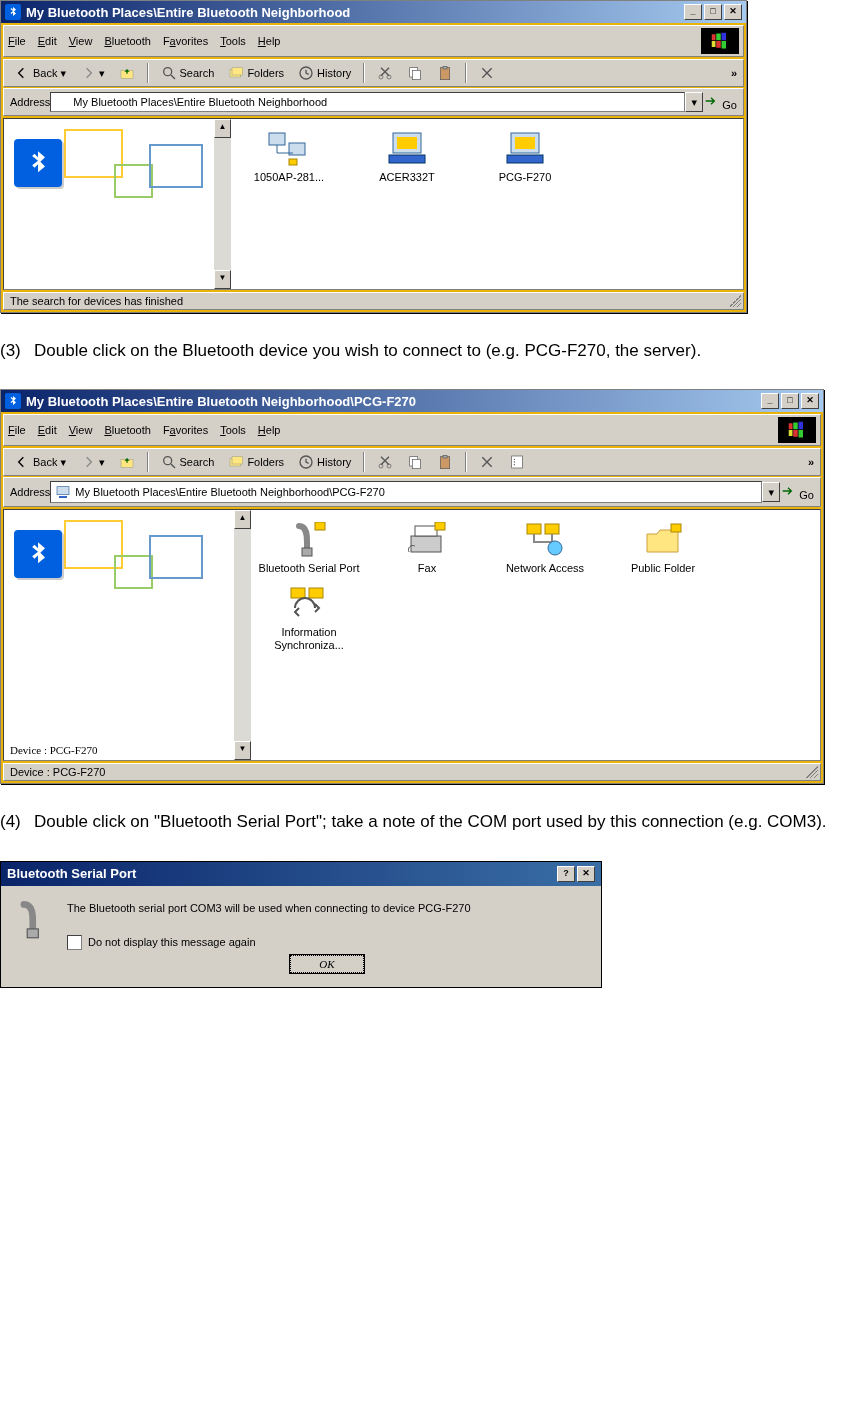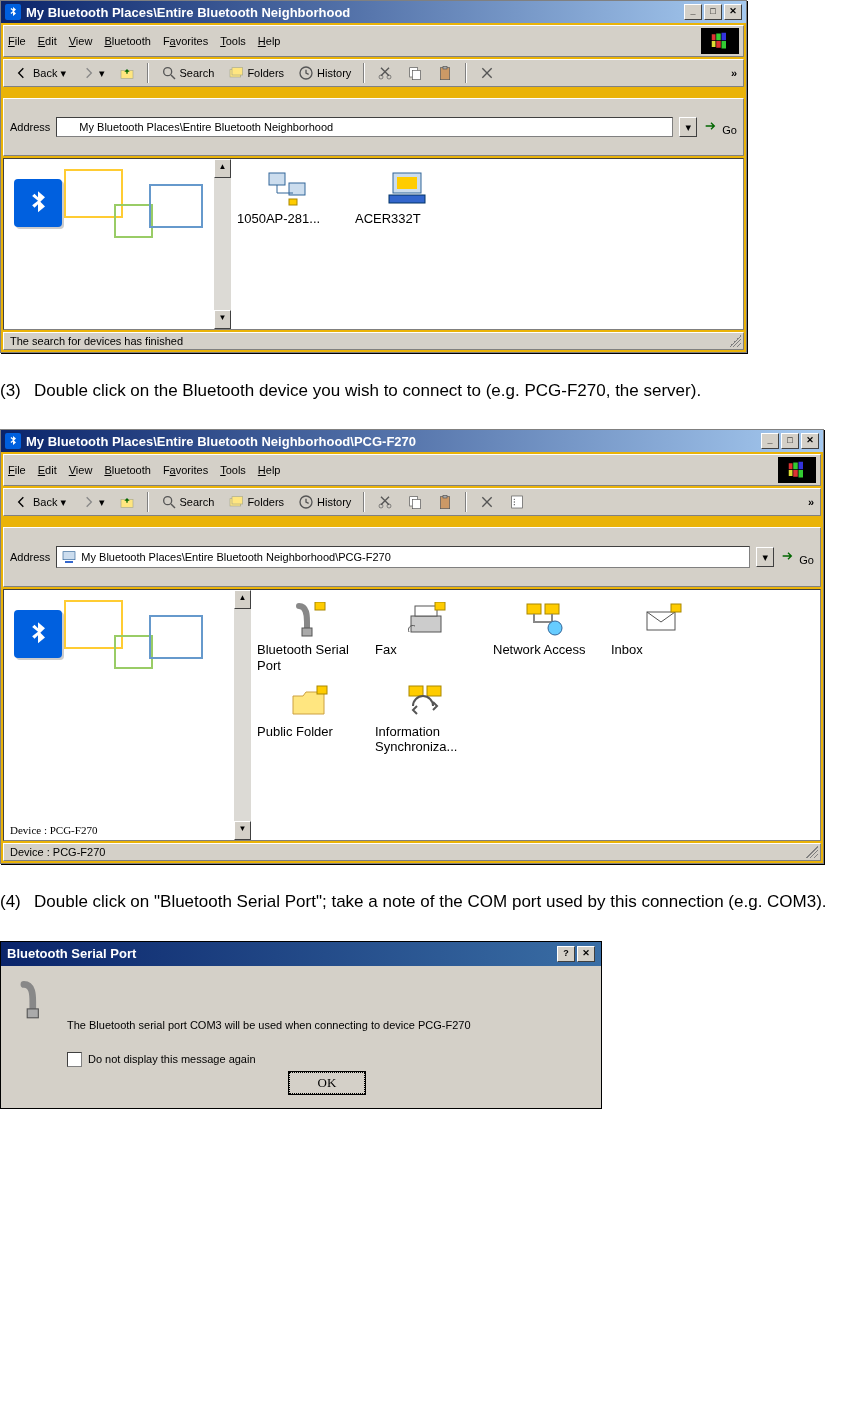--- a/index.html
+++ b/index.html
@@ -79,37 +79,37 @@
   .toolbar {
     background: #d4d0c8;
     font-size: 11px;
     padding: 3px 6px;
     display: flex;
     align-items: center;
     gap: 6px;
     border: 1px solid #fff;
     border-right-color: #808080;
     border-bottom-color: #808080;
-    margin: 0 2px 11px 2px;
+    margin: 0 2px 1px 2px;
     font-family: Tahoma, sans-serif;
   }
   .toolbar .sep {
     width: 1px; height: 20px;
     background: #808080;
     border-right: 1px solid #fff;
     margin: 0 2px;
   }
   .toolbar .btn { display: flex; align-items: center; gap: 3px; padding: 2px 4px; }
   .toolbar .chevron { margin-left: auto; font-weight: bold; }
   .addrbar {
     background: #d4d0c8;
-    padding: 18px 6px;
-    display: flex;
-    align-items: center;
-    gap: 6px;
+    padding: 3px 6px;
+    display: flex;
+    align-items: center;
+    gap: 0;
     border: 1px solid #fff;
     border-right-color: #808080;
     border-bottom-color: #808080;
     margin: 0 2px 2px 2px;
     font-family: Tahoma, sans-serif;
     font-size: 11px;
   }
   .addrbar .field {
     flex: 1;
     background: #fff;
@@ -192,22 +192,22 @@
   .iconpane {
     flex: 1;
     padding: 10px 6px;
     display: flex;
     flex-wrap: wrap;
     gap: 8px 14px;
     align-content: flex-start;
   }
   .fitem {
     width: 104px;
-    text-align: left;
-    font-size: 13px;
+    text-align: center;
+    font-size: 11px;
     font-family: Tahoma, sans-serif;
   }
   .fitem .ic { height: 40px; display: flex; align-items: center; justify-content: center; margin-bottom: 2px; }
   .fitem .lbl { line-height: 1.2; }
   .status {
     background: #d4d0c8;
     border: 1px solid #808080;
     border-top-color: #fff;
     border-left-color: #fff;
     margin: 0 2px 2px 2px;
@@ -243,38 +243,39 @@
   .dialog .titlebar {
     background: linear-gradient(to right, #0a246a, #3a6ea5);
     padding: 4px 6px;
   }
   .dialog .body {
     padding: 14px;
     display: flex;
     gap: 12px;
     font-size: 11px;
   }
-  .dialog .msg { flex:1; line-height: 1.5; margin-top: 37px; }
+  .dialog .msg { flex:1; line-height: 1.5; }
   .dialog .msg p { margin: 0 0 14px 0; }
   .dialog .chk { display:flex; align-items:center; gap:6px; margin-top: 18px; }
   .dialog .chkbox {
     width:13px; height:13px;
     border:1px solid #808080;
     border-top-color:#404040;
     border-left-color:#404040;
     background:#fff;
   }
   .dialog .okwrap { text-align:center; padding: 4px 0 0 0; }
   .dialog .okbtn {
     border: 1px dotted #000;
     outline: 1px solid #000;
     background:#d4d0c8;
     padding: 2px 28px;
-    font-size: 13px;
+    font-size: 11px;
     font-family: Tahoma;
+    font-style: italic;
   }
   
   .mini { width:16px; height:16px; }
 </style>
 </head>
 <body>
 
 <div class="window" style="width:745px">
 
   <div class="titlebar">
@@ -432,20 +433,30 @@
       <div class="fitem">
         <div class="ic">
           <svg width="40" height="36" viewBox="0 0 40 36">
               <rect x="6" y="2" width="28" height="20" fill="#cde" stroke="#369"></rect>
               <rect x="10" y="6" width="20" height="12" fill="#fc0"></rect>
               <rect x="2" y="24" width="36" height="8" fill="#36c" stroke="#036"></rect>
             </svg>
         </div>
         <div class="lbl">ACER332T</div>
       </div>
+      <div class="fitem">
+        <div class="ic">
+          <svg width="40" height="36" viewBox="0 0 40 36">
+              <rect x="6" y="2" width="28" height="20" fill="#cde" stroke="#369"></rect>
+              <rect x="10" y="6" width="20" height="12" fill="#fc0"></rect>
+              <rect x="2" y="24" width="36" height="8" fill="#36c" stroke="#036"></rect>
+            </svg>
+        </div>
+        <div class="lbl">PCG-F270</div>
+      </div>
     </div>
   </div>
 
   <div class="status">
     <span>The search for devices has finished</span>
   </div>
 </div>
 
 <div class="instruction">
   <div class="num">(3)</div>
@@ -631,30 +642,20 @@
               <rect x="20" y="2" width="14" height="10" fill="#fc0" stroke="#a80"></rect>
               <path d="M9 12v8h18v-8" stroke="#888" stroke-width="2" fill="none"></path>
               <circle cx="30" cy="26" r="7" fill="#6cf" stroke="#369"></circle>
             </svg>
           </div>
         <div class="lbl">Network Access</div>
       </div>
       <div class="fitem">
         <div class="ic">
             <svg width="40" height="36" viewBox="0 0 40 36">
-              <rect x="4" y="10" width="28" height="18" fill="#fff" stroke="#555"></rect>
-              <path d="M4 10l14 10 14-10" stroke="#555" fill="none"></path>
-              <rect x="28" y="2" width="10" height="8" fill="#fc0" stroke="#a80"></rect>
-            </svg>
-          </div>
-        <div class="lbl">Inbox</div>
-      </div>
-      <div class="fitem">
-        <div class="ic">
-            <svg width="40" height="36" viewBox="0 0 40 36">
               <path d="M4 12h10l3-4h18v22H4z" fill="#ffe680" stroke="#cca040"></path>
               <rect x="28" y="2" width="10" height="8" fill="#fc0" stroke="#a80"></rect>
             </svg>
           </div>
         <div class="lbl">Public Folder</div>
       </div>
       <div class="fitem">
         <div class="ic">
             <svg width="40" height="36" viewBox="0 0 40 36">
               <rect x="2" y="2" width="14" height="10" fill="#fc0" stroke="#a80"></rect>

